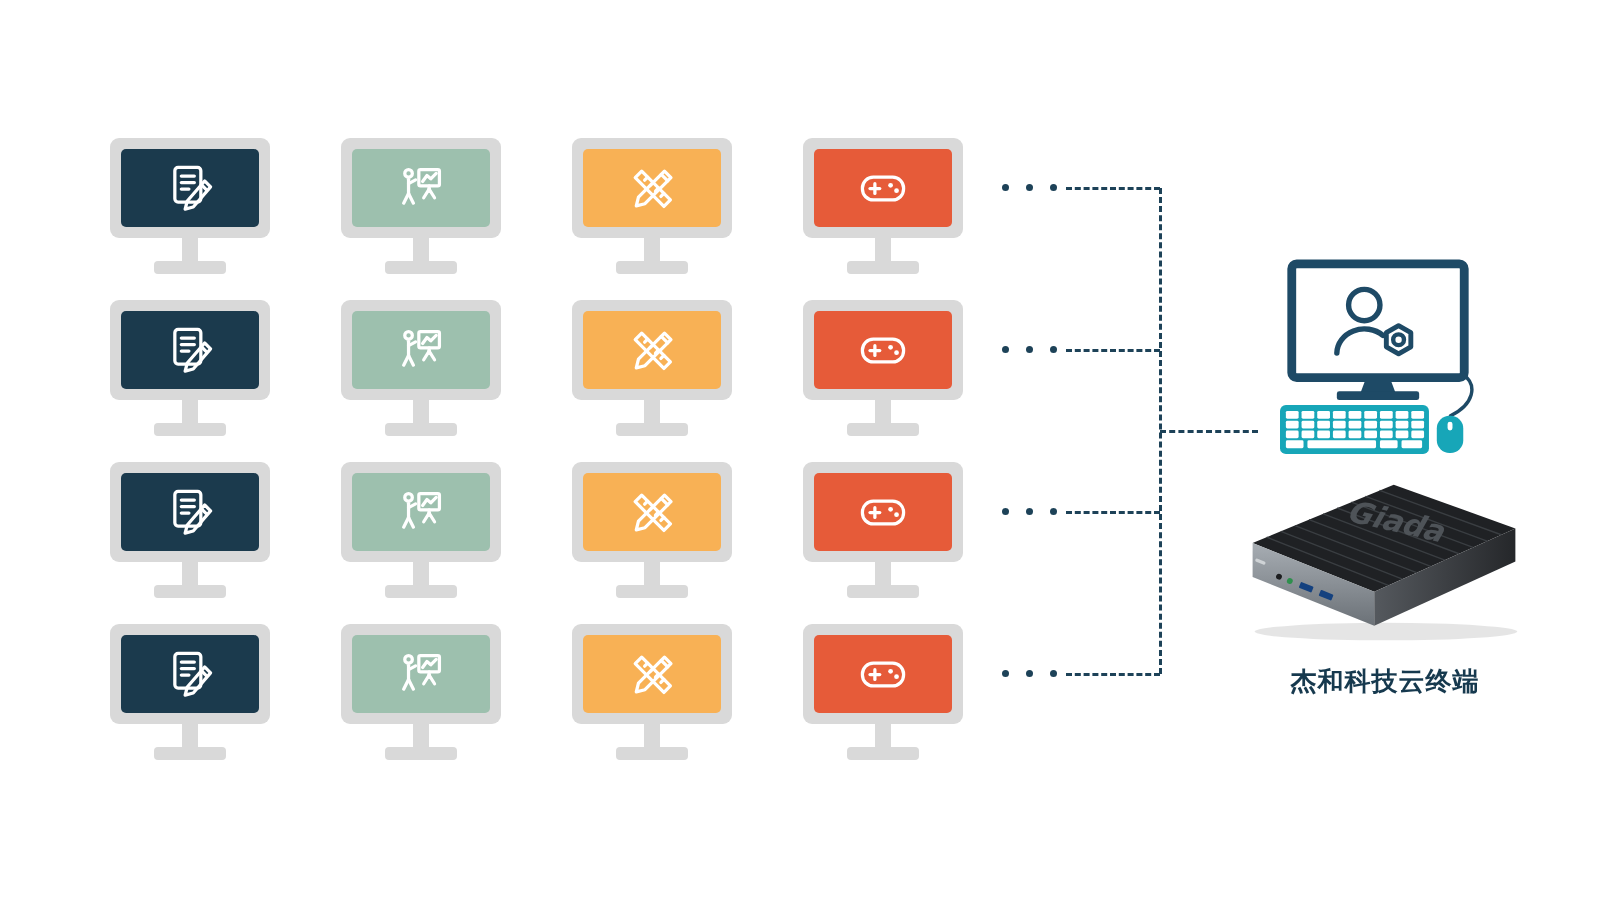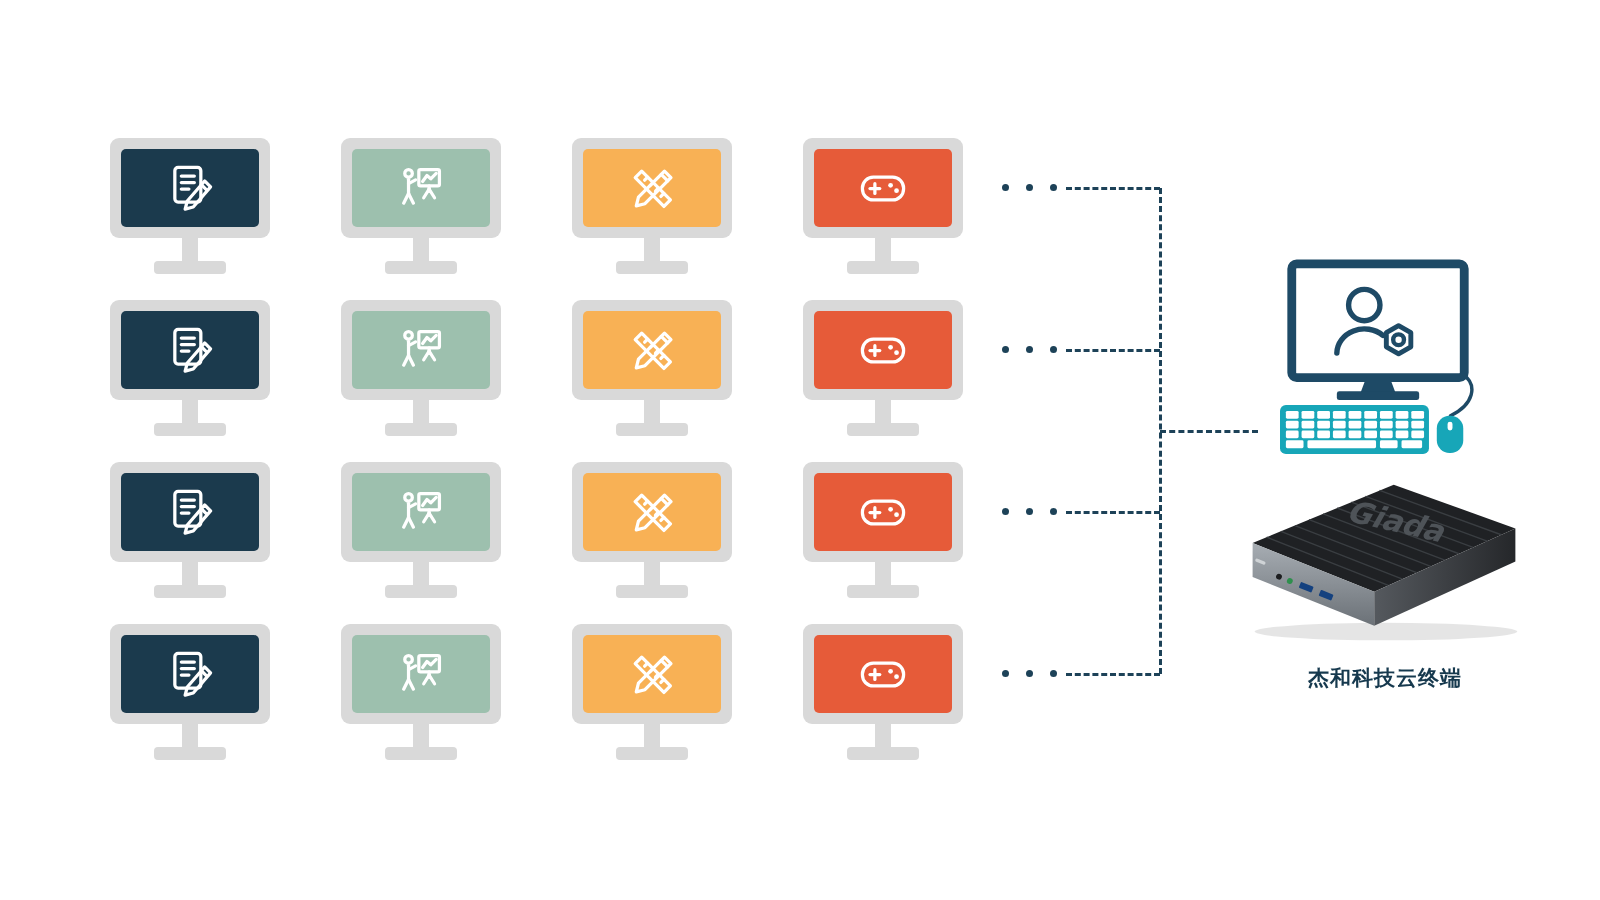--- a/index.html
+++ b/index.html
@@ -16,21 +16,21 @@
 
   
   .dots{position:absolute;display:flex;gap:17px;align-items:center}
   .dot{width:7px;height:7px;border-radius:50%;background:var(--navy)}
   .dash-h{position:absolute;height:0;border-top:3px dashed var(--navy)}
   .dash-v{position:absolute;width:0;border-left:3px dashed var(--navy)}
 
   
   #admin{position:absolute;left:1280px;top:256px;width:196px;height:201px}
   #device{position:absolute;left:1238px;top:470px;width:292px;height:185px}
-  #device-label{position:absolute;left:1245px;top:664px;width:280px;text-align:center;font-size:21px;font-weight:bold;letter-spacing:1px;color:var(--label-color)}
+  #device-label{position:absolute;left:1245px;top:664px;width:280px;text-align:center;font-size:26px;font-weight:bold;letter-spacing:1px;color:var(--label-color)}
 
   .st-nav{stroke:var(--outline);fill:none;stroke-linecap:round;stroke-linejoin:round}
   .fl-nav{fill:var(--outline)}
   .fl-teal{fill:var(--teal)}
 
   .sym{fill:none;stroke:currentColor;stroke-width:3;stroke-linecap:round;stroke-linejoin:round}
 </style>
 </head>
 <body style="background: rgb(255, 255, 255);">
 

